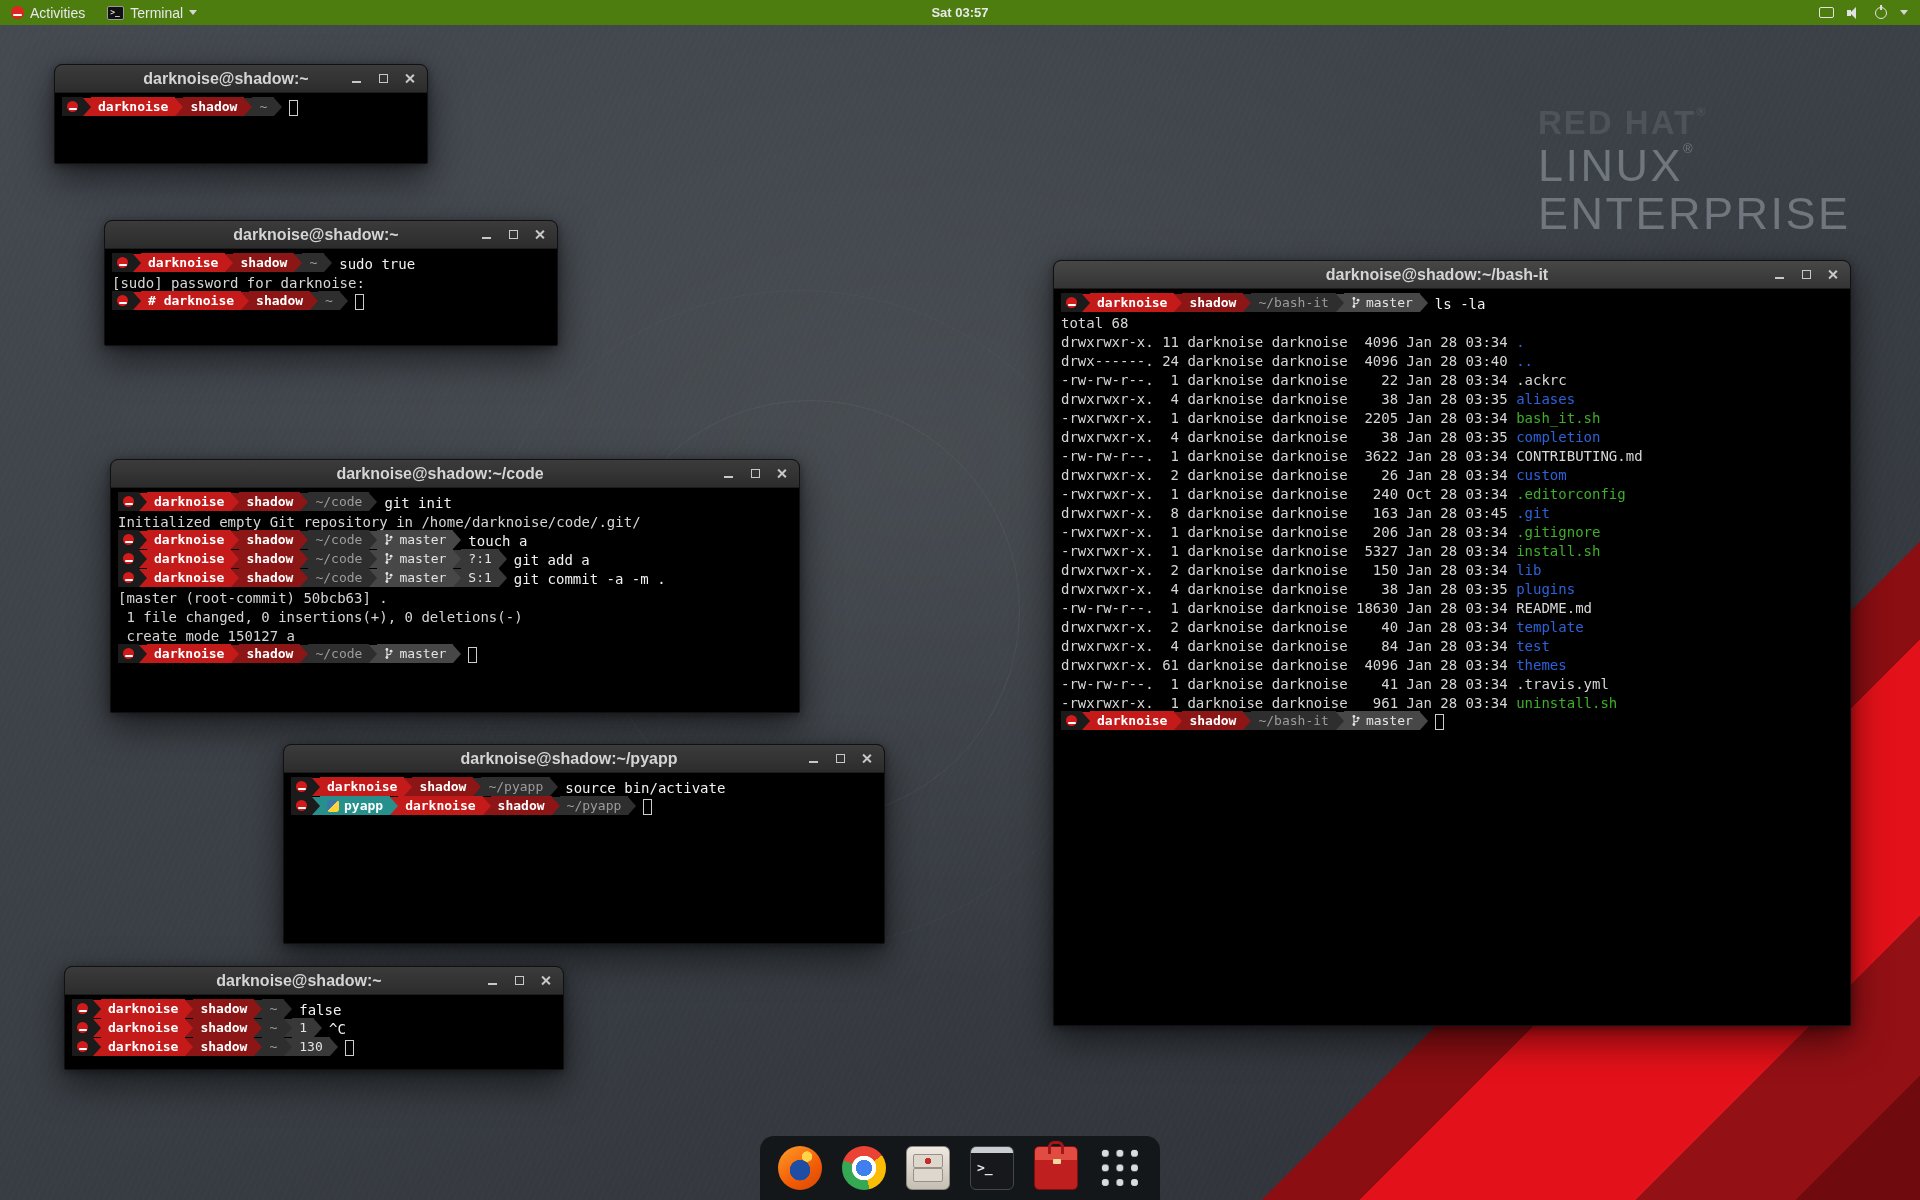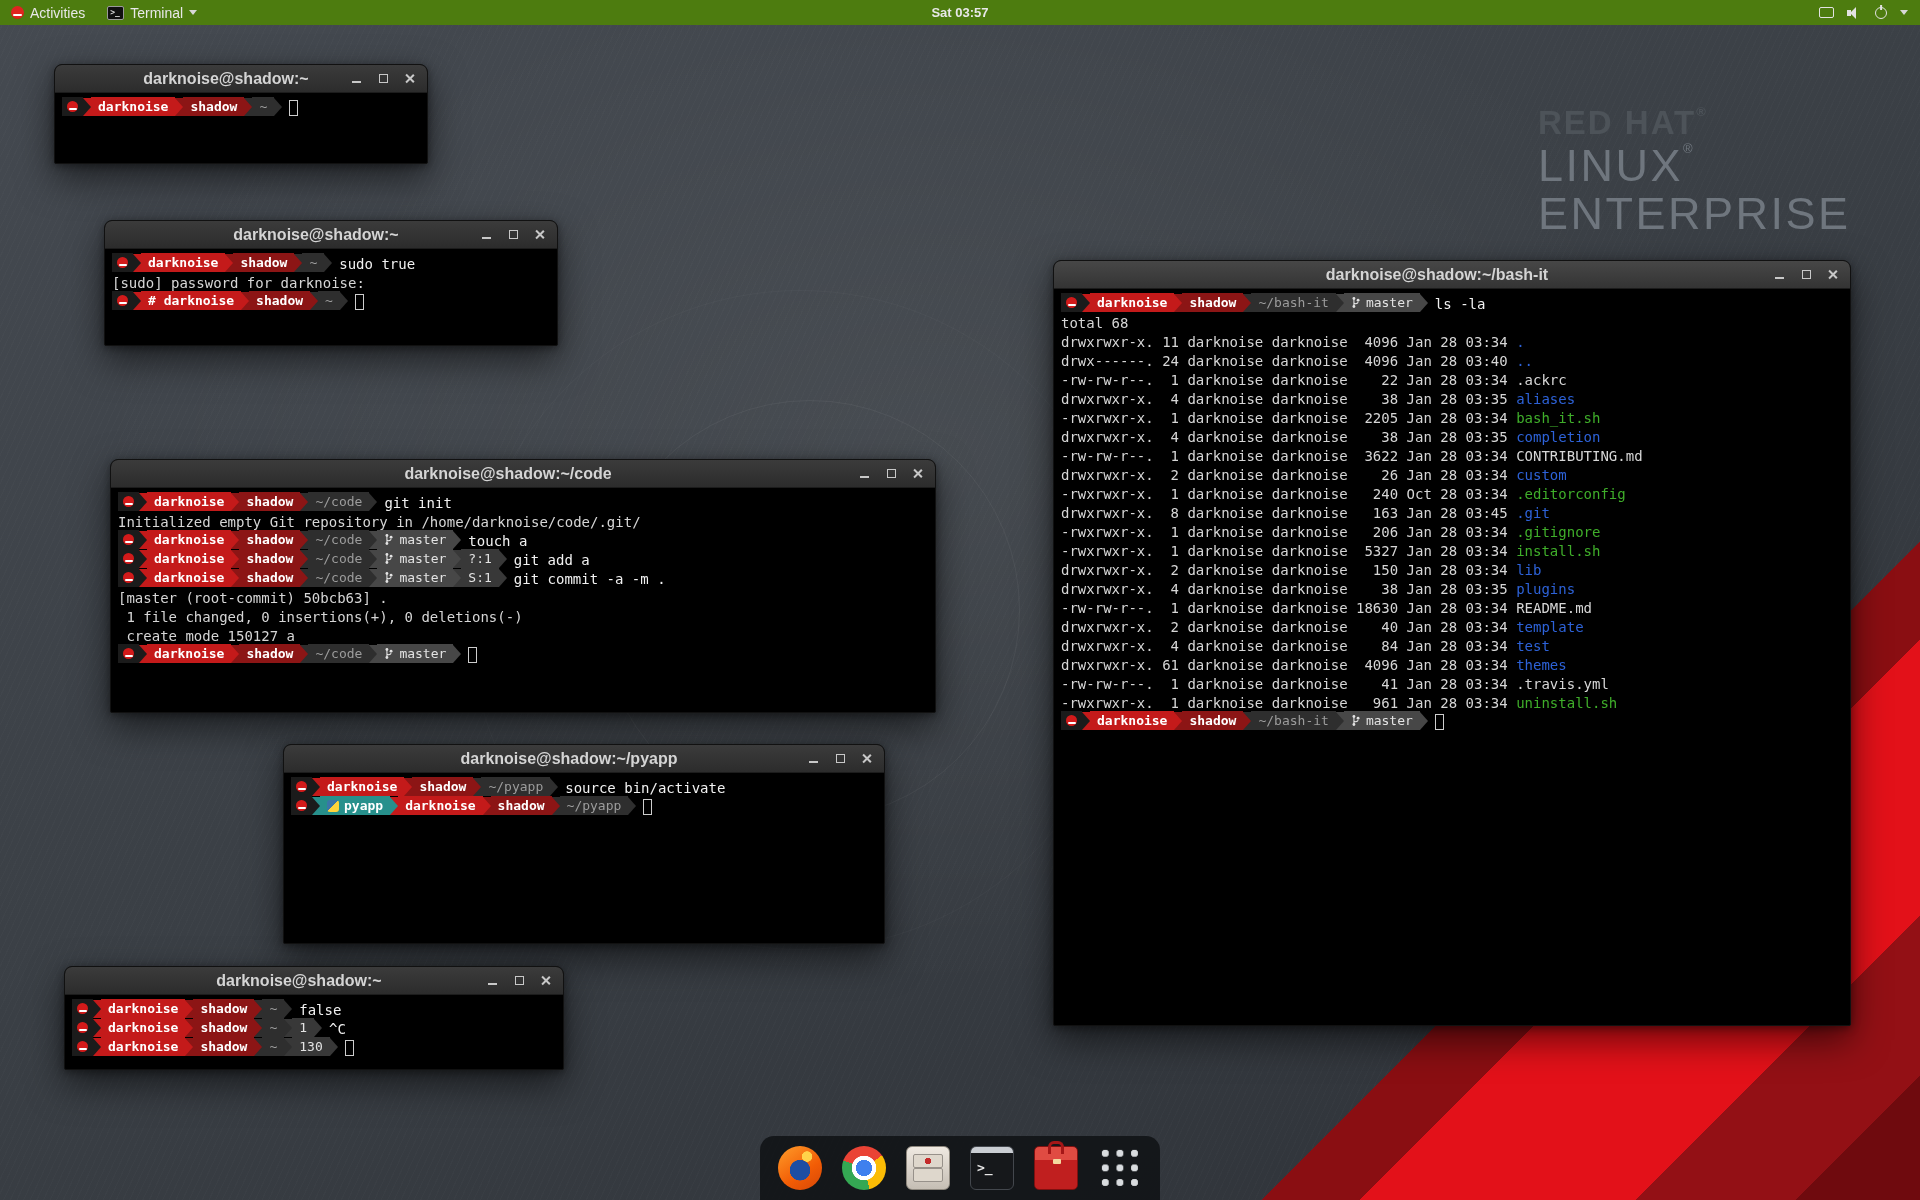--- a/index.html
+++ b/index.html
@@ -240,21 +240,21 @@
           </span>
           <span class="psep" style="border-left-color: rgb(140, 21, 21); background-color: rgb(46, 46, 46);"></span>
           <span class="pseg seg-path" style="background-color: rgb(46, 46, 46);">
             <span>~</span>
           </span>
           <span class="psep" style="border-left-color: rgb(46, 46, 46); background-color: transparent;"></span>
           <span class="tcursor"></span>
         </div>
       </div>
   </section>
-    <section class="window" style="left: 110px; top: 459px; width: 826px; height: 254px;">
+    <section class="window" style="left: 110px; top: 459px; width: 690px; height: 254px;">
     <header class="titlebar">
       <span class="title">darknoise@shadow:~/code</span>
       <span class="win-buttons">
         <span class="wbtn btn-min">
             <i></i>
           </span>
         <span class="wbtn btn-max">
             <i></i>
           </span>
         <span class="wbtn btn-close">

